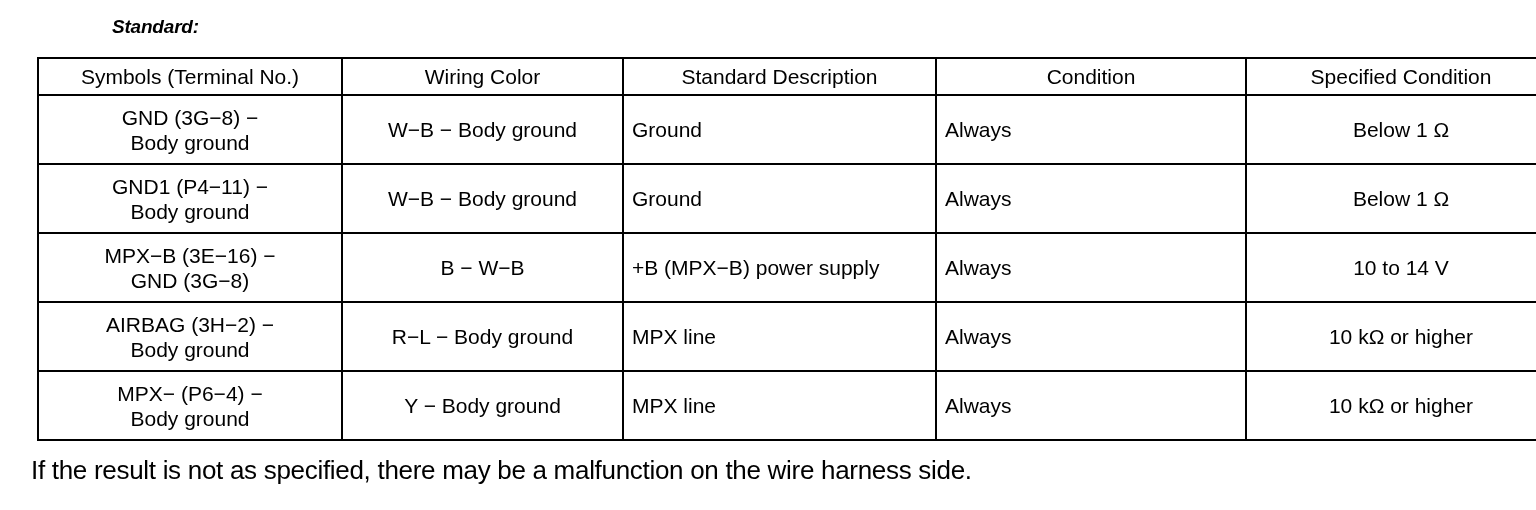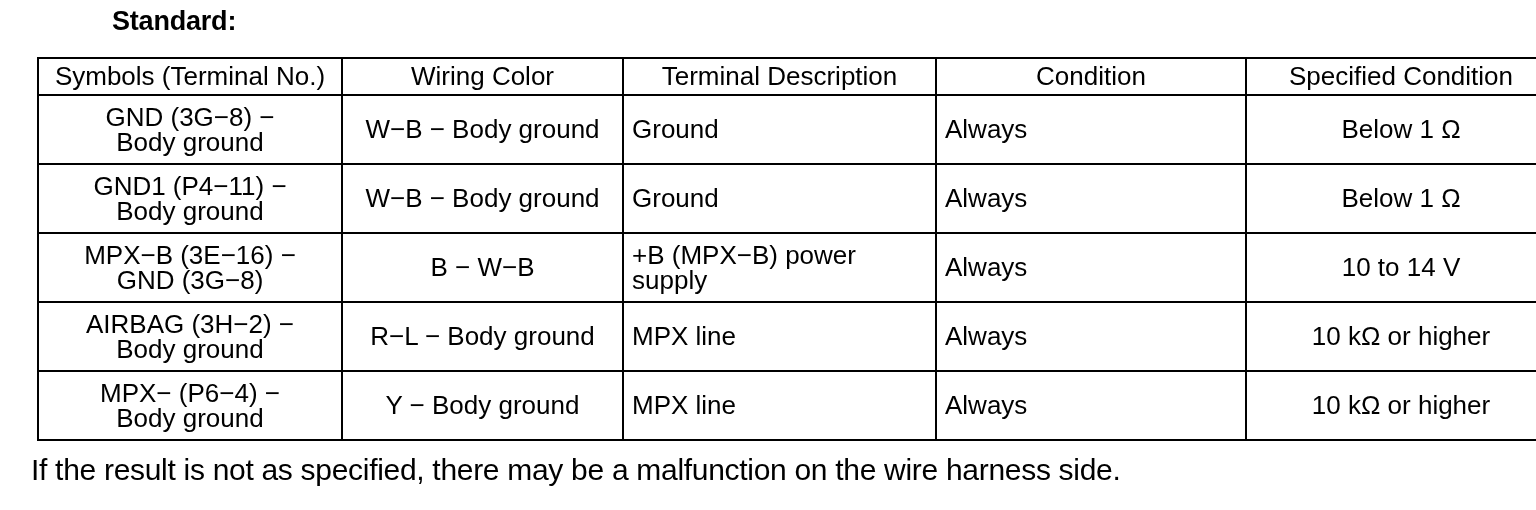--- a/index.html
+++ b/index.html
@@ -20,26 +20,27 @@
     position: relative;
     width: 1536px;
     height: 510px;
     background: #ffffff;
   }
 
   
   .heading {
     position: absolute;
     left: 112px;
-    top: 4px;
-    font-size: 27px;
+    top: 10px;
+    font-size: 19px;
     font-weight: bold;
     line-height: 34px;
     letter-spacing: -0.2px;
     white-space: nowrap;
+    font-style: italic;
   }
 
   
   .table-wrap {
     position: absolute;
     left: 37px;
     top: 57px;
     width: 1428px;
   }
 
@@ -48,21 +49,21 @@
     table-layout: fixed;
     width: 1428px;
     background: #ffffff;
   }
 
   table.spec td,
   table.spec th {
     border: 2px solid #000000;
     padding: 0 8px;
     font-weight: normal;
-    font-size: 26px;
+    font-size: 21px;
     line-height: 25px;
     vertical-align: middle;
     color: #000000;
   }
 
   
   .c0 { width: 286px; }
   .c1 { width: 263px; }
   .c2 { width: 295px; }
   .c3 { width: 292px; text-align: center; }
@@ -85,40 +86,40 @@
     text-align: center;
     line-height: 28px;
     margin-left: 40px;
   }
 
   
   .note {
     position: absolute;
     left: 31px;
     top: 453px;
-    font-size: 30px;
+    font-size: 26px;
     line-height: 34px;
     letter-spacing: -0.3px;
     white-space: nowrap;
   }
 </style>
 </head>
 <body>
 
 <div id="page">
 
   <div class="heading">Standard:</div>
 
   <div class="table-wrap">
     <table class="spec">
       <thead>
         <tr>
           <th class="c0">Symbols (Terminal No.)</th>
           <th class="c1">Wiring Color</th>
-          <th class="c2">Terminal Description</th>
+          <th class="c2">Standard Description</th>
           <th class="c3">Condition</th>
           <th class="c4">Specified Condition</th>
         </tr>
       </thead>
       <tbody>
 
         <tr>
           <td class="c0 two-line">
             <div>GND (3G−8) −</div>
             <div>Body ground</div>

